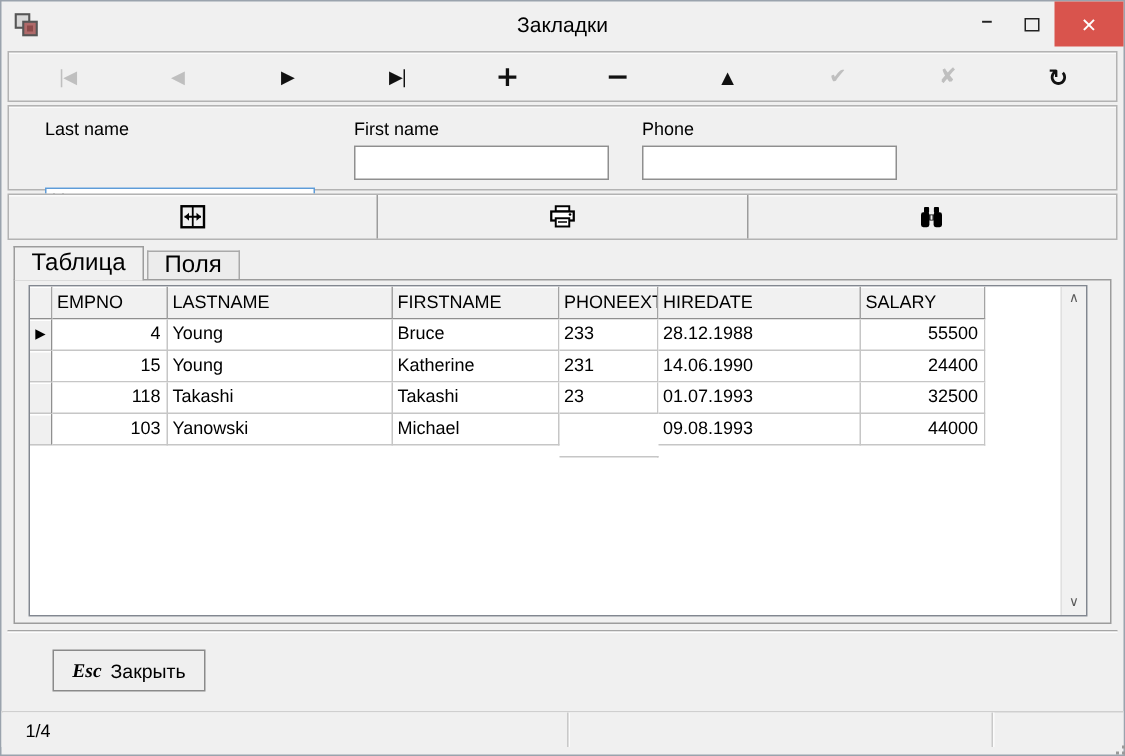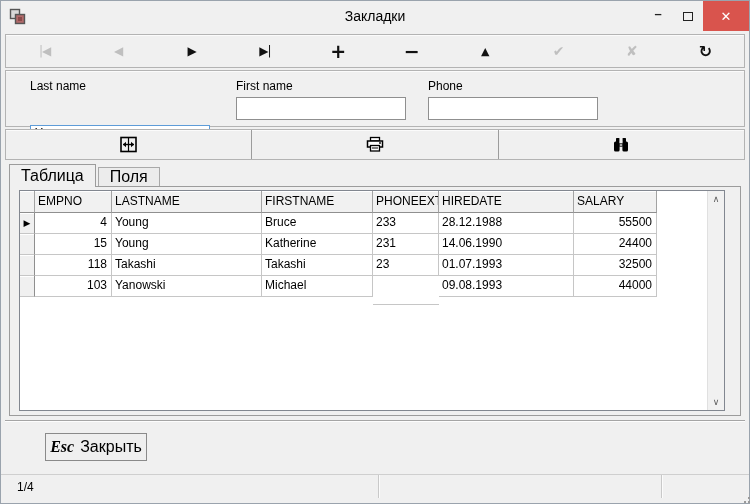--- a/index.html
+++ b/index.html
@@ -67,21 +67,21 @@
   .gc { flex: 0 0 auto; border-right: 1px solid #c6c6c6; border-bottom: 1px solid #c6c6c6; font-size: 12px; line-height: 19px; padding: 0 4px 0 3px; white-space: nowrap; overflow: hidden; background: #fff; }
   .gfill { flex: 1 1 auto; background: #fff; }
 
   
   .vscroll { position: absolute; top: 0; right: 0; bottom: 0; width: 17px; background: #f1f1f1; border-left: 1px solid #e0e0e0; display: flex; flex-direction: column; justify-content: space-between; }
   .sbtn { height: 16px; display: flex; align-items: center; justify-content: center; font-family: "DejaVu Sans", sans-serif; font-size: 9px; color: #5a5a5a; }
 
   
   .hsep { margin-top: 4px; height: 2px; border-top: 1px solid #a5a5a5; border-bottom: 1px solid #fdfdfd; }
   .bottompanel { height: 52px; position: relative; }
-  .esc-btn { position: absolute; left: 40px; top: 11px; width: 102px; height: 28px; background: #efefef; border: 1px solid #8a8a8a; font-family: "Liberation Sans", sans-serif; font-size: 16px; display: flex; align-items: center; justify-content: center; }
+  .esc-btn { position: absolute; left: 30px; top: 11px; width: 102px; height: 28px; background: #efefef; border: 1px solid #8a8a8a; font-family: "Liberation Sans", sans-serif; font-size: 13px; display: flex; align-items: center; justify-content: center; }
   .esc-btn .kbd { font-style: italic; font-weight: 700; font-family: "Liberation Serif", serif; margin-right: 6px; }
 
   
   .statusbar { height: 24px; flex: 0 0 auto; border-top: 1px solid #cfcfcf; background: #f0f0f0; display: flex; align-items: stretch; position: relative; }
   .sb-panel { border-right: 1px solid #c9c9c9; box-shadow: 1px 0 0 #fbfbfb; display: flex; align-items: center; padding-left: 7px; font-size: 12px; }
   .sb-p1 { width: 378px; padding-left: 16px; }
   .sb-p2 { width: 283px; }
   .sb-p3 { flex: 1 1 auto; border-right: none; box-shadow: none; }
   .grip { position: absolute; right: 3px; bottom: 3px; width: 2px; height: 2px; background: transparent;
           box-shadow: 8px 0 0 #9a9a9a, 8px 4px 0 #9a9a9a, 8px 8px 0 #9a9a9a, 4px 4px 0 #9a9a9a, 4px 8px 0 #9a9a9a, 0 8px 0 #9a9a9a; }

